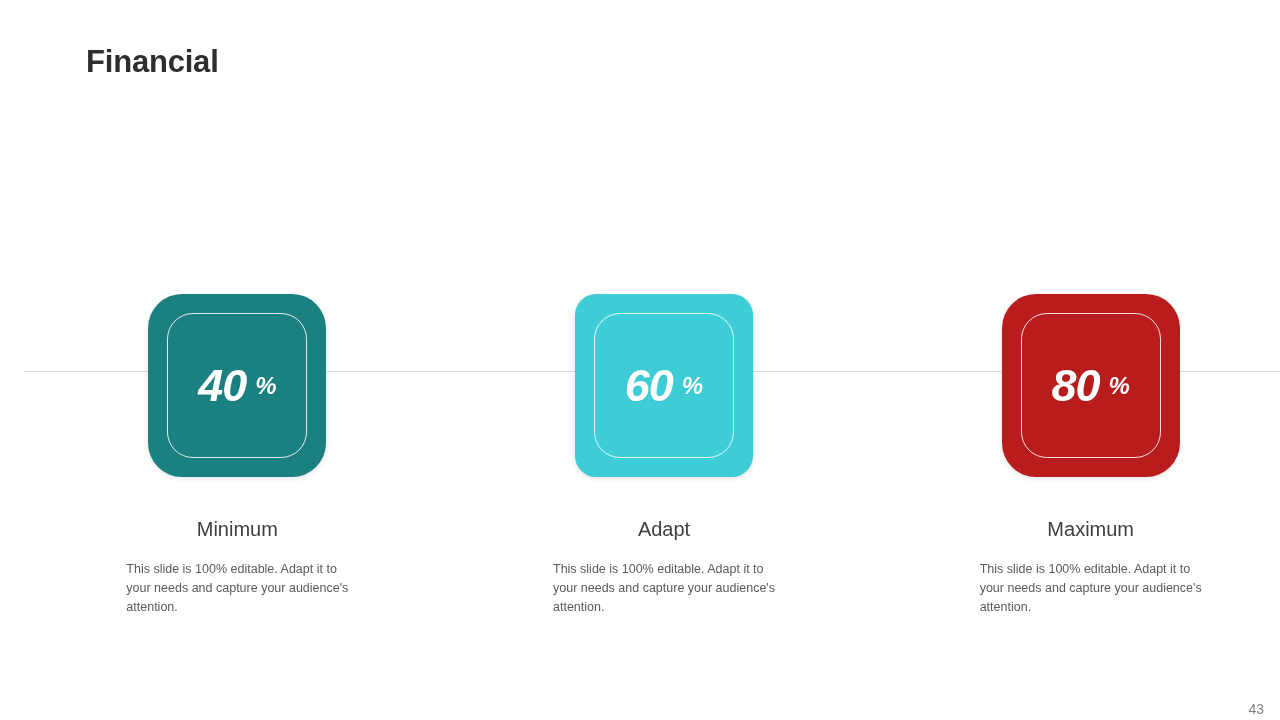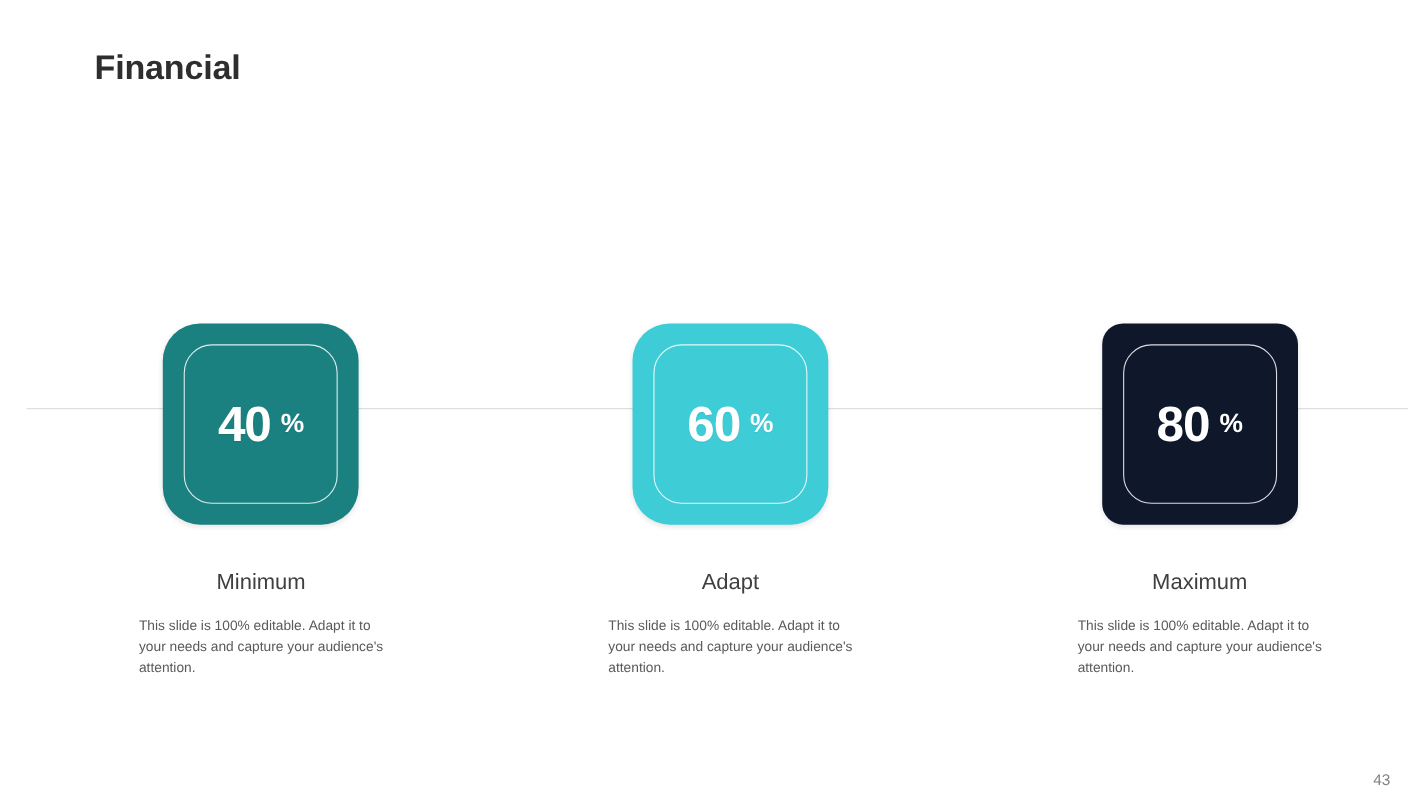--- a/index.html
+++ b/index.html
@@ -86,20 +86,21 @@
     z-index: 2;
     color: #ffffff;
     font-weight: bold;
     font-size: 45px;
     line-height: 45px;
     letter-spacing: -1px;
     display: flex;
     align-items: center;
     justify-content: center;
     text-shadow: 0 1px 1px rgba(0,0,0,0.07);
+    font-style: italic;
   }
 
   .stat-value .pct {
     font-size: 24px;
     font-weight: bold;
     letter-spacing: 0;
     margin-left: 1px;
   }
 
   .stat-heading {
@@ -145,33 +146,33 @@
       <div class="stat-value">
         <span>40</span>
           <span class="pct">%</span>
       </div>
     </div>
     <div class="stat-heading">Minimum</div>
     <div class="stat-desc">This slide is 100% editable. Adapt it to your needs and capture your audience's attention.</div>
   </div>
 
   <div class="stat-col">
-    <div class="stat-tile" style="background: rgb(62, 205, 214);">
+    <div class="stat-tile" style="background: rgb(62, 205, 214); border-radius: 21px;">
       <span class="inner-outline"></span>
       <div class="stat-value">
         <span>60</span>
           <span class="pct">%</span>
       </div>
     </div>
     <div class="stat-heading">Adapt</div>
     <div class="stat-desc">This slide is 100% editable. Adapt it to your needs and capture your audience's attention.</div>
   </div>
 
   <div class="stat-col">
-    <div class="stat-tile" style="background: #0f172a; border-radius: 19px;">
+    <div class="stat-tile" style="background: #b91c1c;">
       <span class="inner-outline"></span>
       <div class="stat-value">
         <span>80</span>
           <span class="pct">%</span>
       </div>
     </div>
     <div class="stat-heading">Maximum</div>
     <div class="stat-desc">This slide is 100% editable. Adapt it to your needs and capture your audience's attention.</div>
   </div>
 

